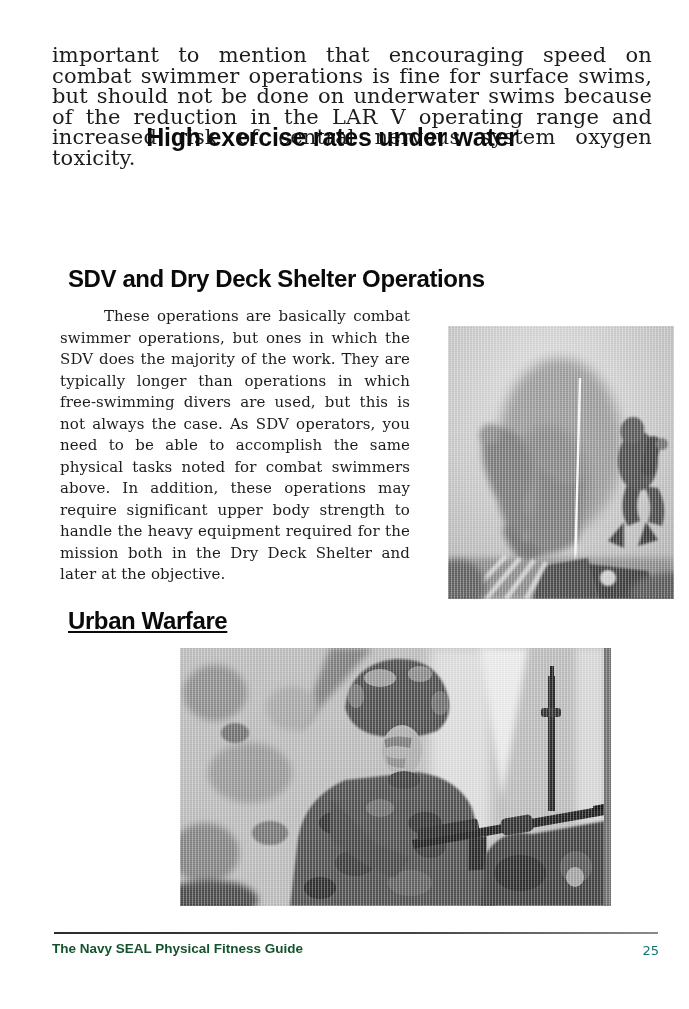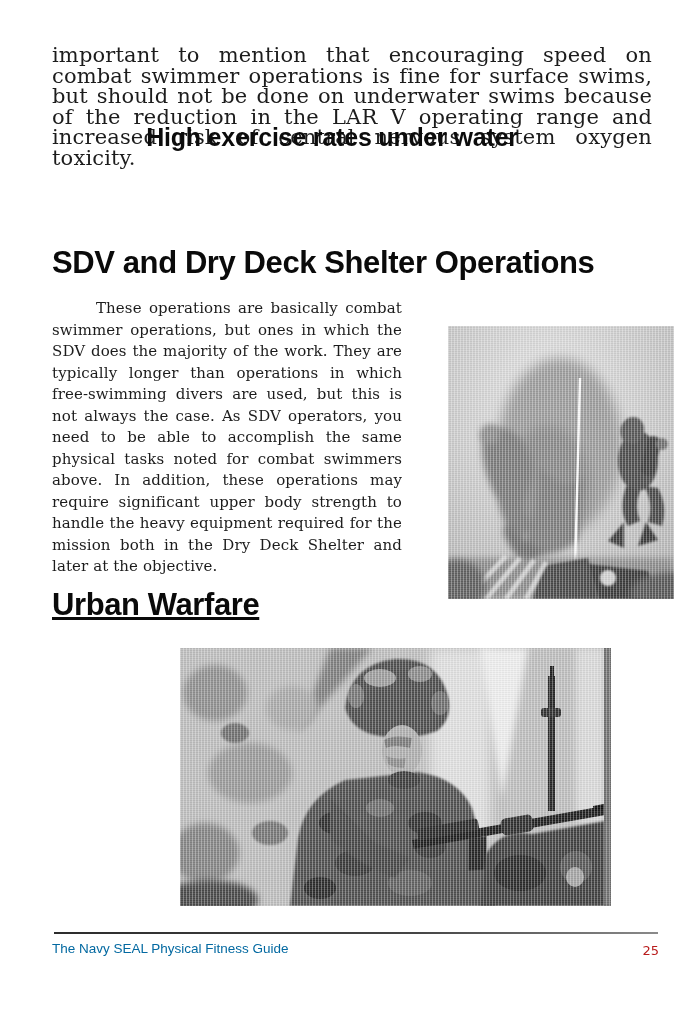--- a/index.html
+++ b/index.html
@@ -6,45 +6,45 @@
   .page{position:relative;width:689px;height:1009px;background:#ffffff;overflow:hidden;
         font-family:"DejaVu Serif",serif;color:#1c1c1c;}
 
   .intro{position:absolute;left:52px;top:24px;width:600px;
          font-size:21px;line-height:20.5px;text-align:justify;letter-spacing:0.15px;}
 
   .pullquote{position:absolute;left:0;top:121px;width:664px;text-align:center;
              font-family:"Liberation Sans",sans-serif;font-weight:bold;
              font-size:25px;line-height:32px;color:#0c0c0c;letter-spacing:-0.2px;}
 
-  .h1{position:absolute;left:52px;margin:0;
+  .h1{position:absolute;left:52px;margin:16px;
       font-family:"Liberation Sans",sans-serif;font-weight:bold;
-      font-size:31px;line-height:34px;color:#0a0a0a;letter-spacing:-0.4px;white-space:nowrap;}
+      font-size:24px;line-height:34px;color:#0a0a0a;letter-spacing:-0.4px;white-space:nowrap;}
   .h-sdv{top:246px;}
   .h-urban{top:588px;text-decoration:underline;}
 
-  .sdv-body{position:absolute;left:52px;top:298px;width:350px;margin:0;
+  .sdv-body{position:absolute;left:52px;top:298px;width:350px;margin:8px;
             font-size:15px;line-height:21.5px;text-align:justify;text-indent:44px;
             letter-spacing:0.1px;}
 
   .photo{position:absolute;overflow:hidden;background:#c8c8c8;}
   .photo svg{display:block;width:100%;height:100%;}
   .photo::after{content:"";position:absolute;inset:0;pointer-events:none;
       background:
         repeating-linear-gradient(90deg, rgba(255,255,255,0.30) 0 1px, rgba(0,0,0,0) 1px 3px),
         repeating-linear-gradient(0deg, rgba(255,255,255,0.10) 0 1px, rgba(0,0,0,0.04) 1px 2px);}
   .photo-diver{left:408px;top:310px;width:226px;height:273px;}
   .photo-soldier{left:140px;top:632px;width:431px;height:258px;}
 
   .footer-rule{position:absolute;left:54px;top:932px;width:604px;height:2px;
       background:linear-gradient(to right,#2c2c2c,#454545 60%,#8a8a8a);}
   .footer-title{position:absolute;left:52px;top:941px;
-      font-family:"Liberation Sans",sans-serif;font-weight:normal;font-size:13.5px;color:#0369a1;}
+      font-family:"Liberation Sans",sans-serif;font-weight:bold;font-size:13.5px;color:#14532d;}
   .page-num{position:absolute;right:30px;top:943px;
-      font-family:"DejaVu Sans",sans-serif;font-size:13px;color:#b91c1c;text-align:center;}
+      font-family:"DejaVu Sans",sans-serif;font-size:13px;color:#0f766e;text-align:center;}
 </style>
 </head>
 <body>
 
 <div class="page">
 
   <p class="intro">important to mention that encouraging speed on combat swimmer operations is fine for surface swims, but should not be done on underwater swims because of the reduction in the LAR V operating range and increased risk of central nervous system oxygen toxicity.</p>
 
   <div class="pullquote">
     <div>High exercise rates under water</div>

